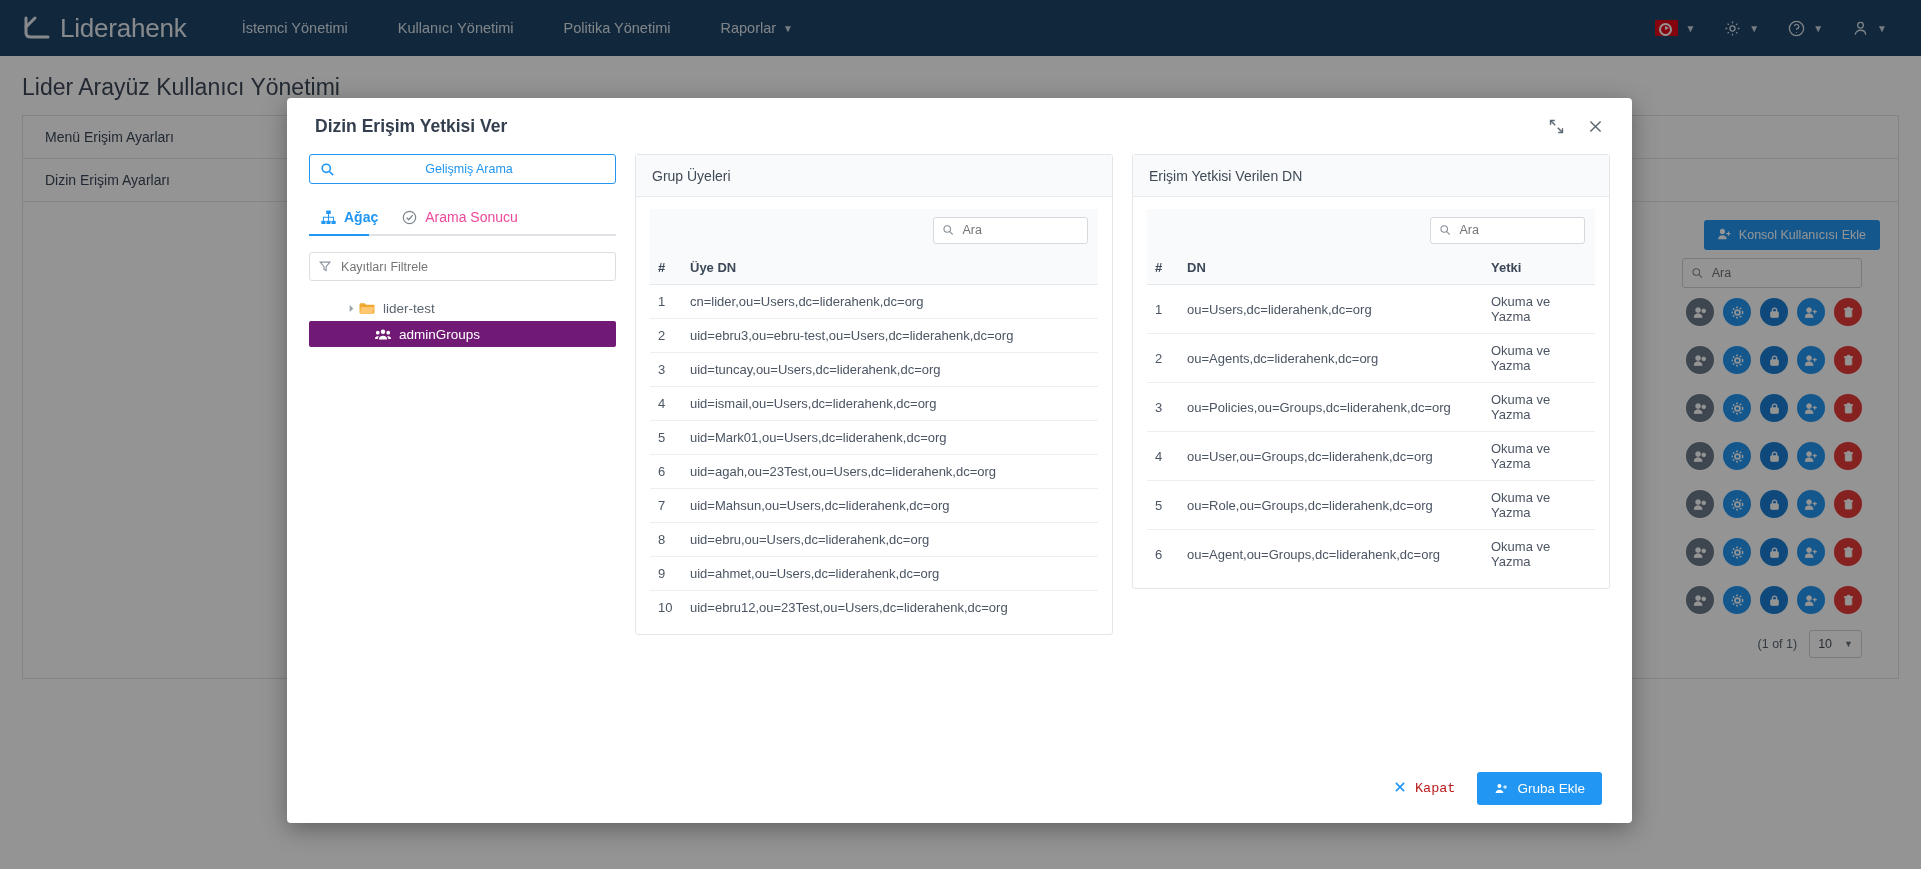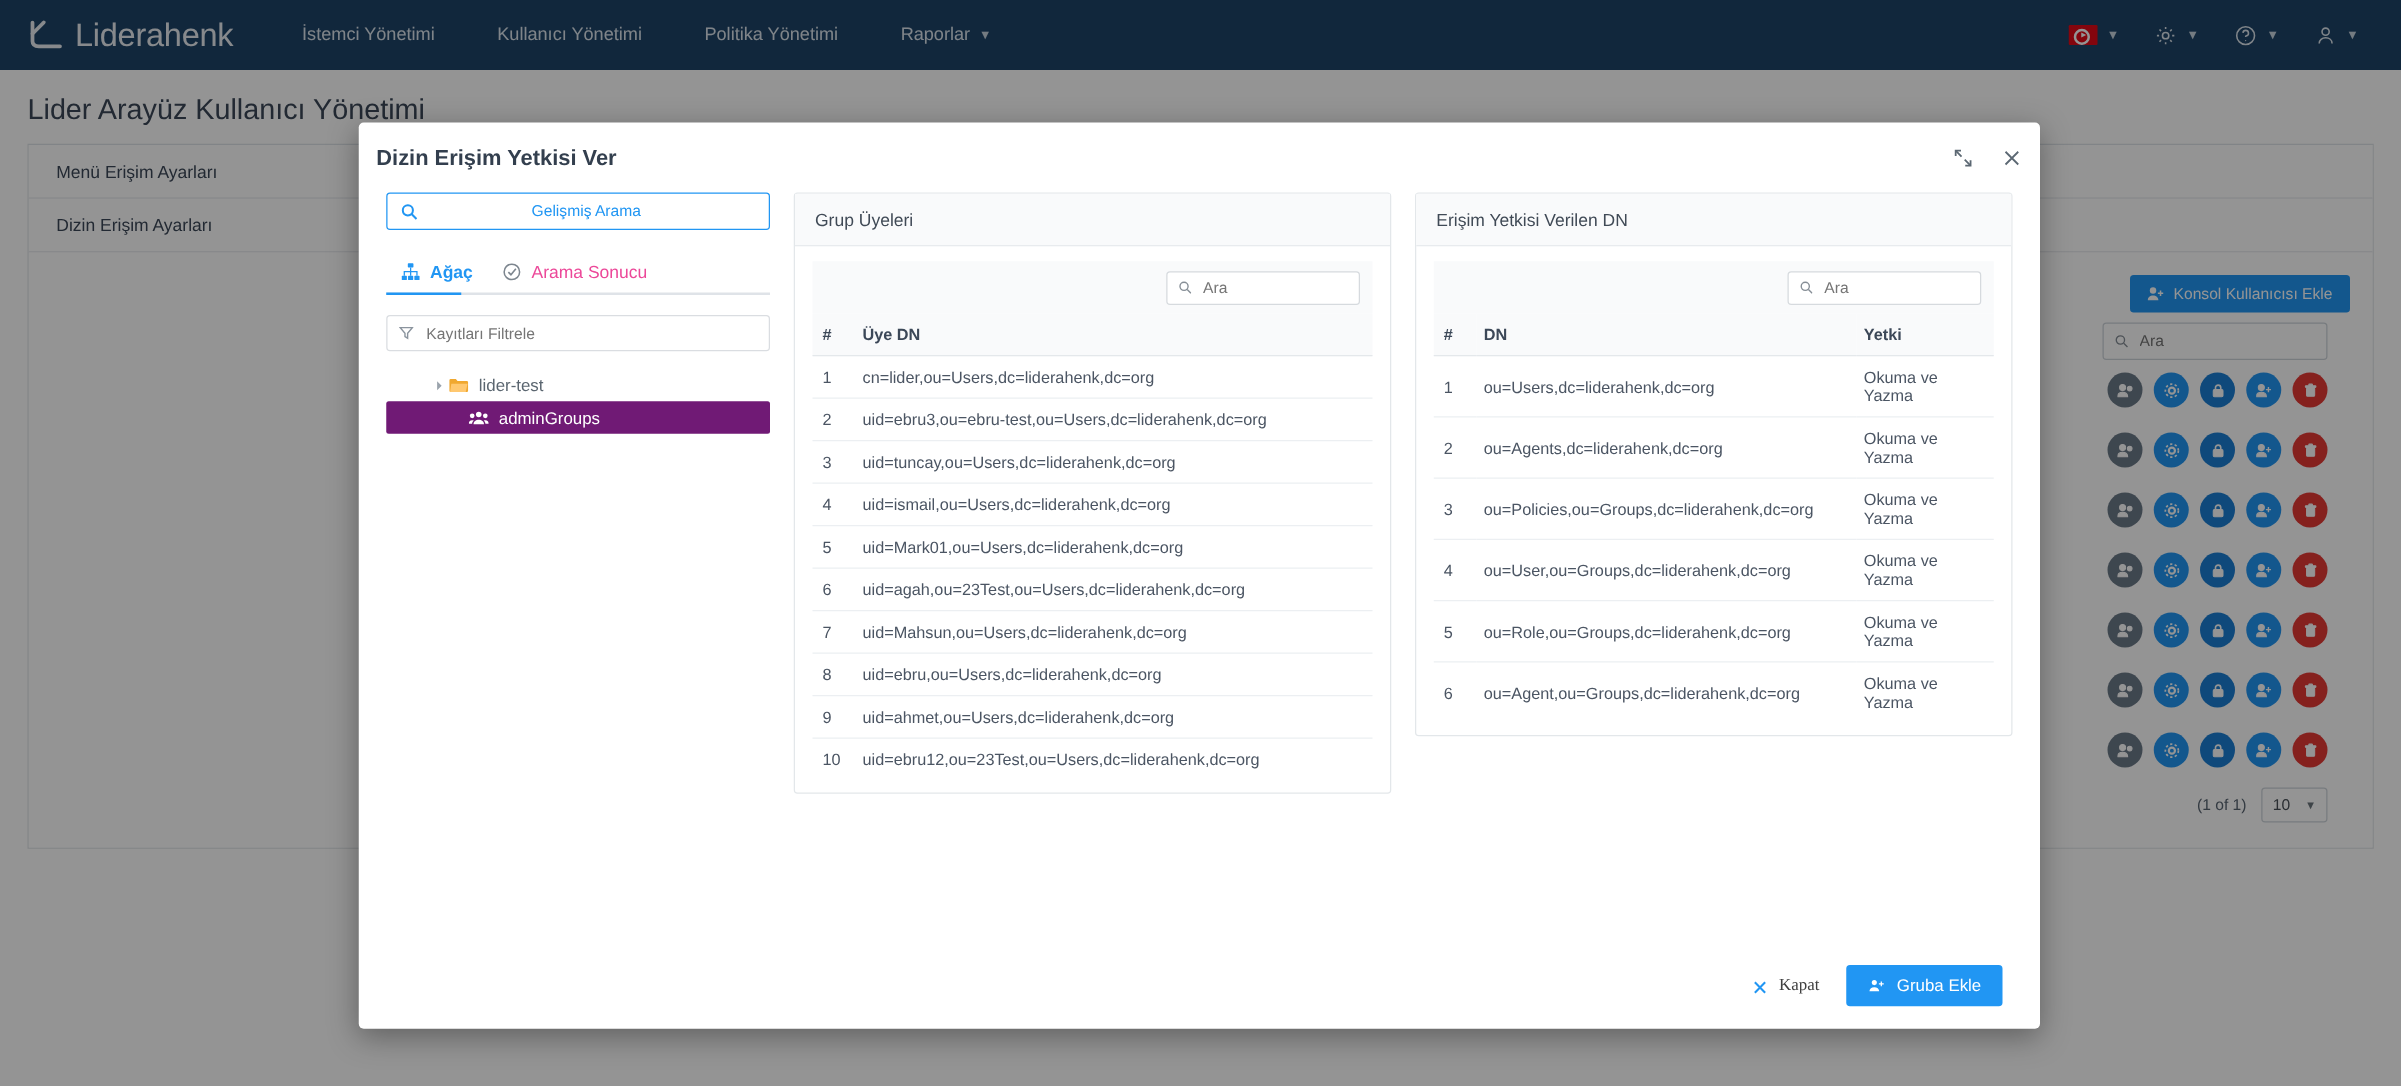--- a/index.html
+++ b/index.html
@@ -57,21 +57,21 @@
   }
   .accordion-row {
     height:43px; display:flex; align-items:center; padding-left:22px;
     border-bottom:1px solid #e3e7eb; font-size:14px; color:#3c4858;
     background:#fff; cursor:pointer;
   }
   .panel-body { position:relative; background:#fff; padding:10px 18px 14px 18px; }
   .toolbar-row { display:flex; align-items:center; justify-content:flex-end; height:46px; }
   .btn-primary {
     background:#2196f3; color:#fff; border:none; border-radius:3px;
-    font-size:12.5px; padding:8px 14px; display:inline-flex; align-items:center;
+    font-size:12.5px; padding:8px 14px; display:inline-flex; align-items:flex-start;
     gap:7px; cursor:pointer; font-family:inherit;
   }
   .search-box {
     border:1px solid #ced4da; border-radius:3px; height:30px; width:180px;
     display:flex; align-items:center; padding:0 9px; gap:7px; background:#fff;
   }
   .search-box input {
     border:none; outline:none; font-size:12.5px; color:#6c757d; width:100%;
     font-family:inherit; background:transparent;
   }
@@ -97,21 +97,21 @@
     background:rgba(0,0,0,0.42);
   }
 
   
   .modal {
     position:absolute; left:287px; top:98px; width:1345px; height:725px;
     background:#fff; border-radius:4px; box-shadow:0 6px 24px rgba(0,0,0,.35);
     display:flex; flex-direction:column;
   }
   .modal-head {
-    height:56px; display:flex; align-items:center; padding:0 14px;
+    height:56px; display:flex; align-items:center; padding:0 28px;
     position:relative; flex-shrink:0;
   }
   .modal-title { font-size:17.5px; color:#333f4e; font-weight:bold; }
   .modal-head-actions { margin-left:auto; display:flex; gap:22px; align-items:center; }
   .mh-ic { width:17px; height:17px; stroke:#5c6873; fill:none; stroke-width:1.7; cursor:pointer; }
 
   .modal-body {
     display:flex; gap:19px; padding:0 22px; flex:1; align-items:flex-start;
   }
 
@@ -194,23 +194,23 @@
   .c-idx { width:34px; text-align:left; padding-left:8px; }
   .c-dn { word-break:break-word; }
   .c-yetki { width:110px; }
 
   
   .modal-foot {
     display:flex; align-items:center; justify-content:flex-end; gap:18px;
     padding:0 30px 0 0; height:70px; flex-shrink:0;
   }
   .btn-link {
-    display:inline-flex; align-items:flex-end; gap:9px; color:#404040;
+    display:inline-flex; align-items:flex-start; gap:9px; color:#b91c1c;
     font-size:13.5px; background:none; border:none; cursor:pointer;
-    font-family:Liberation Serif, serif; padding:6px 4px;
+    font-family:Liberation Mono, monospace; padding:6px 4px;
   }
   .btn-link svg { width:12px; height:12px; stroke:#2196f3; stroke-width:2.2; fill:none; }
   .btn-add {
     background:#2196f3; color:#fff; border:none; border-radius:3px;
     font-size:13.5px; padding:9px 17px; display:inline-flex; align-items:center;
     gap:9px; cursor:pointer; font-family:inherit;
   }
   .btn-add svg { width:14px; height:13px; fill:#fff; }
 </style>
 </head>

